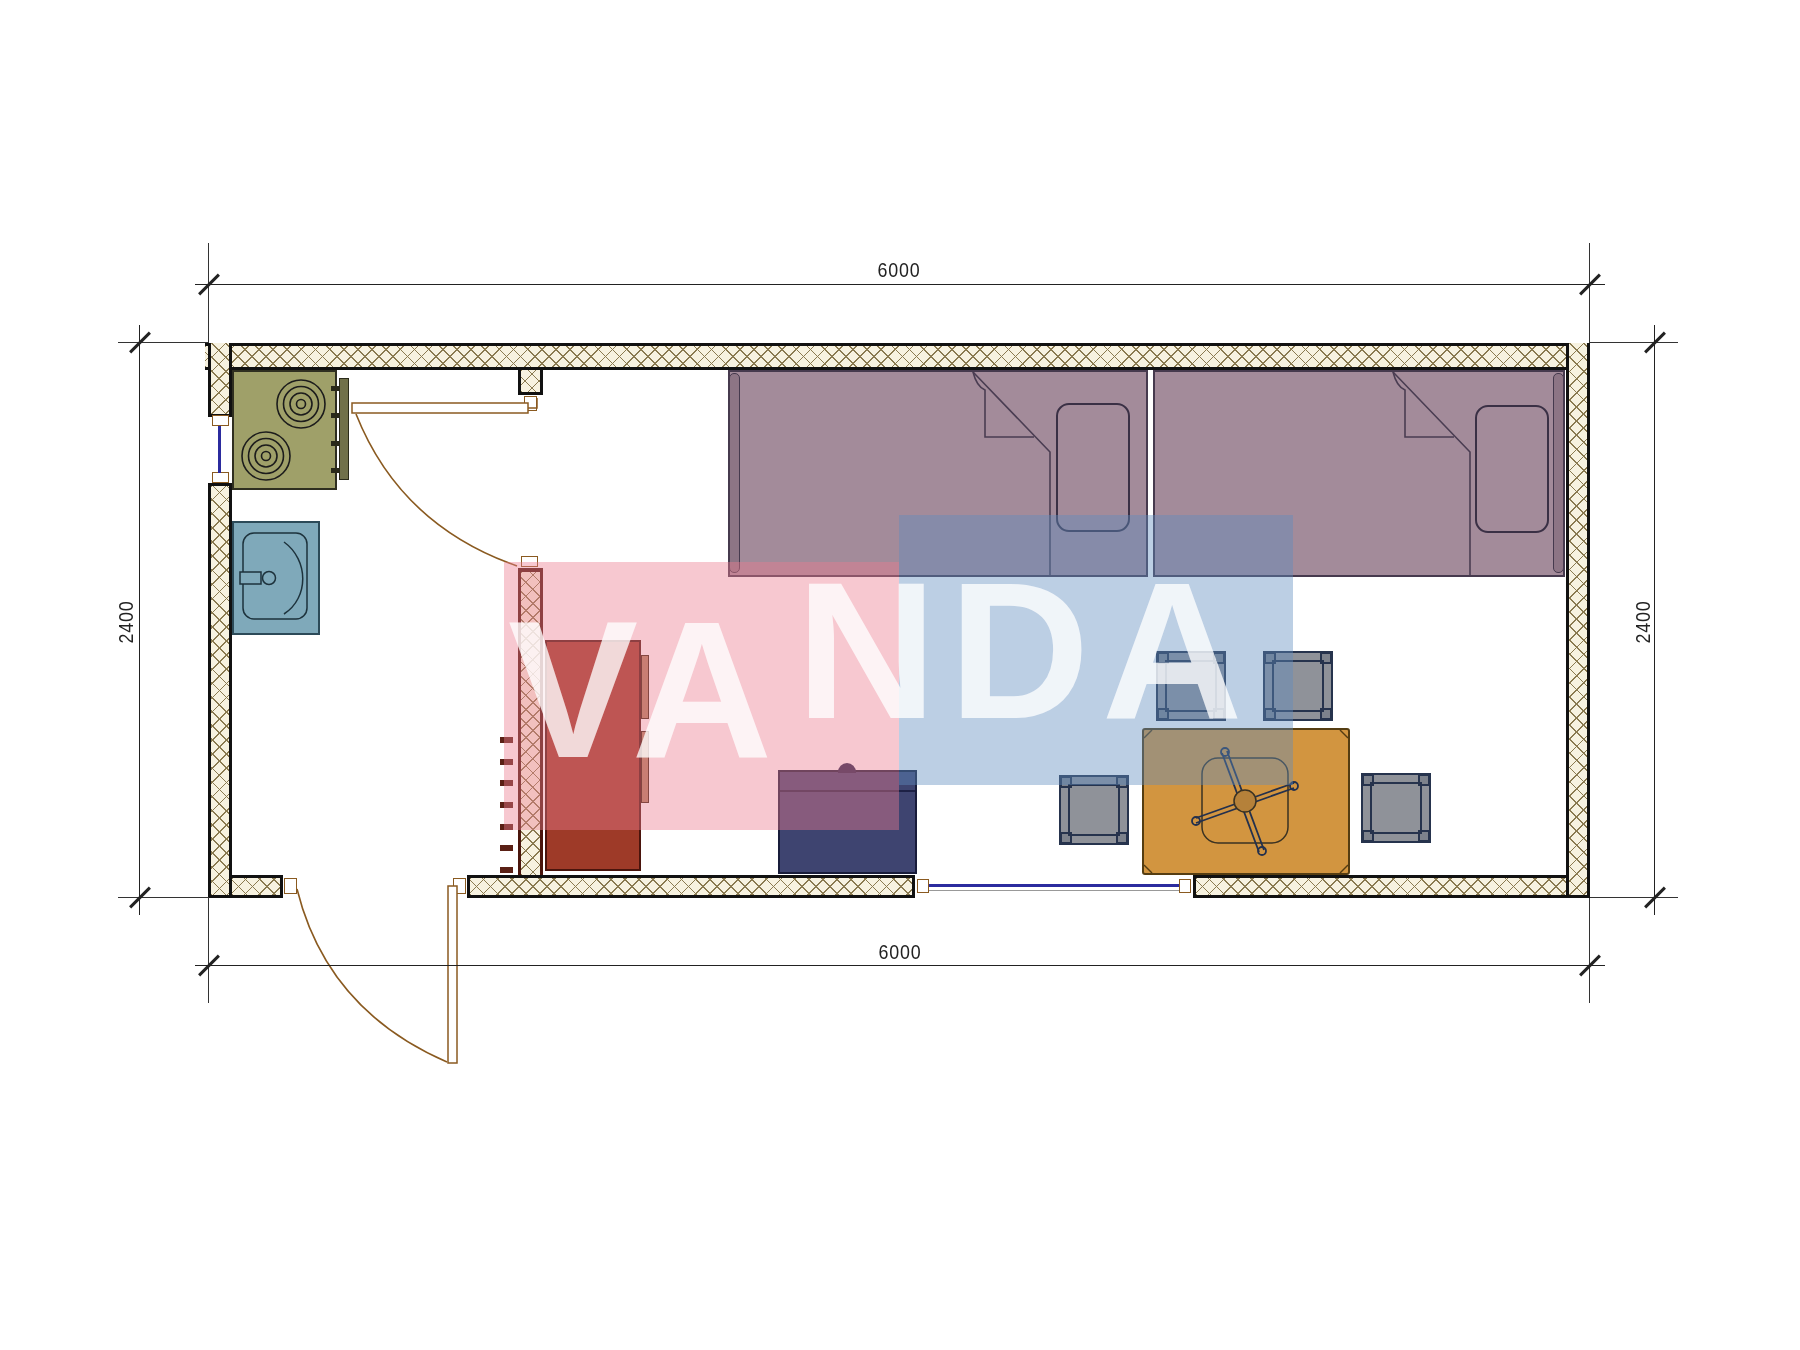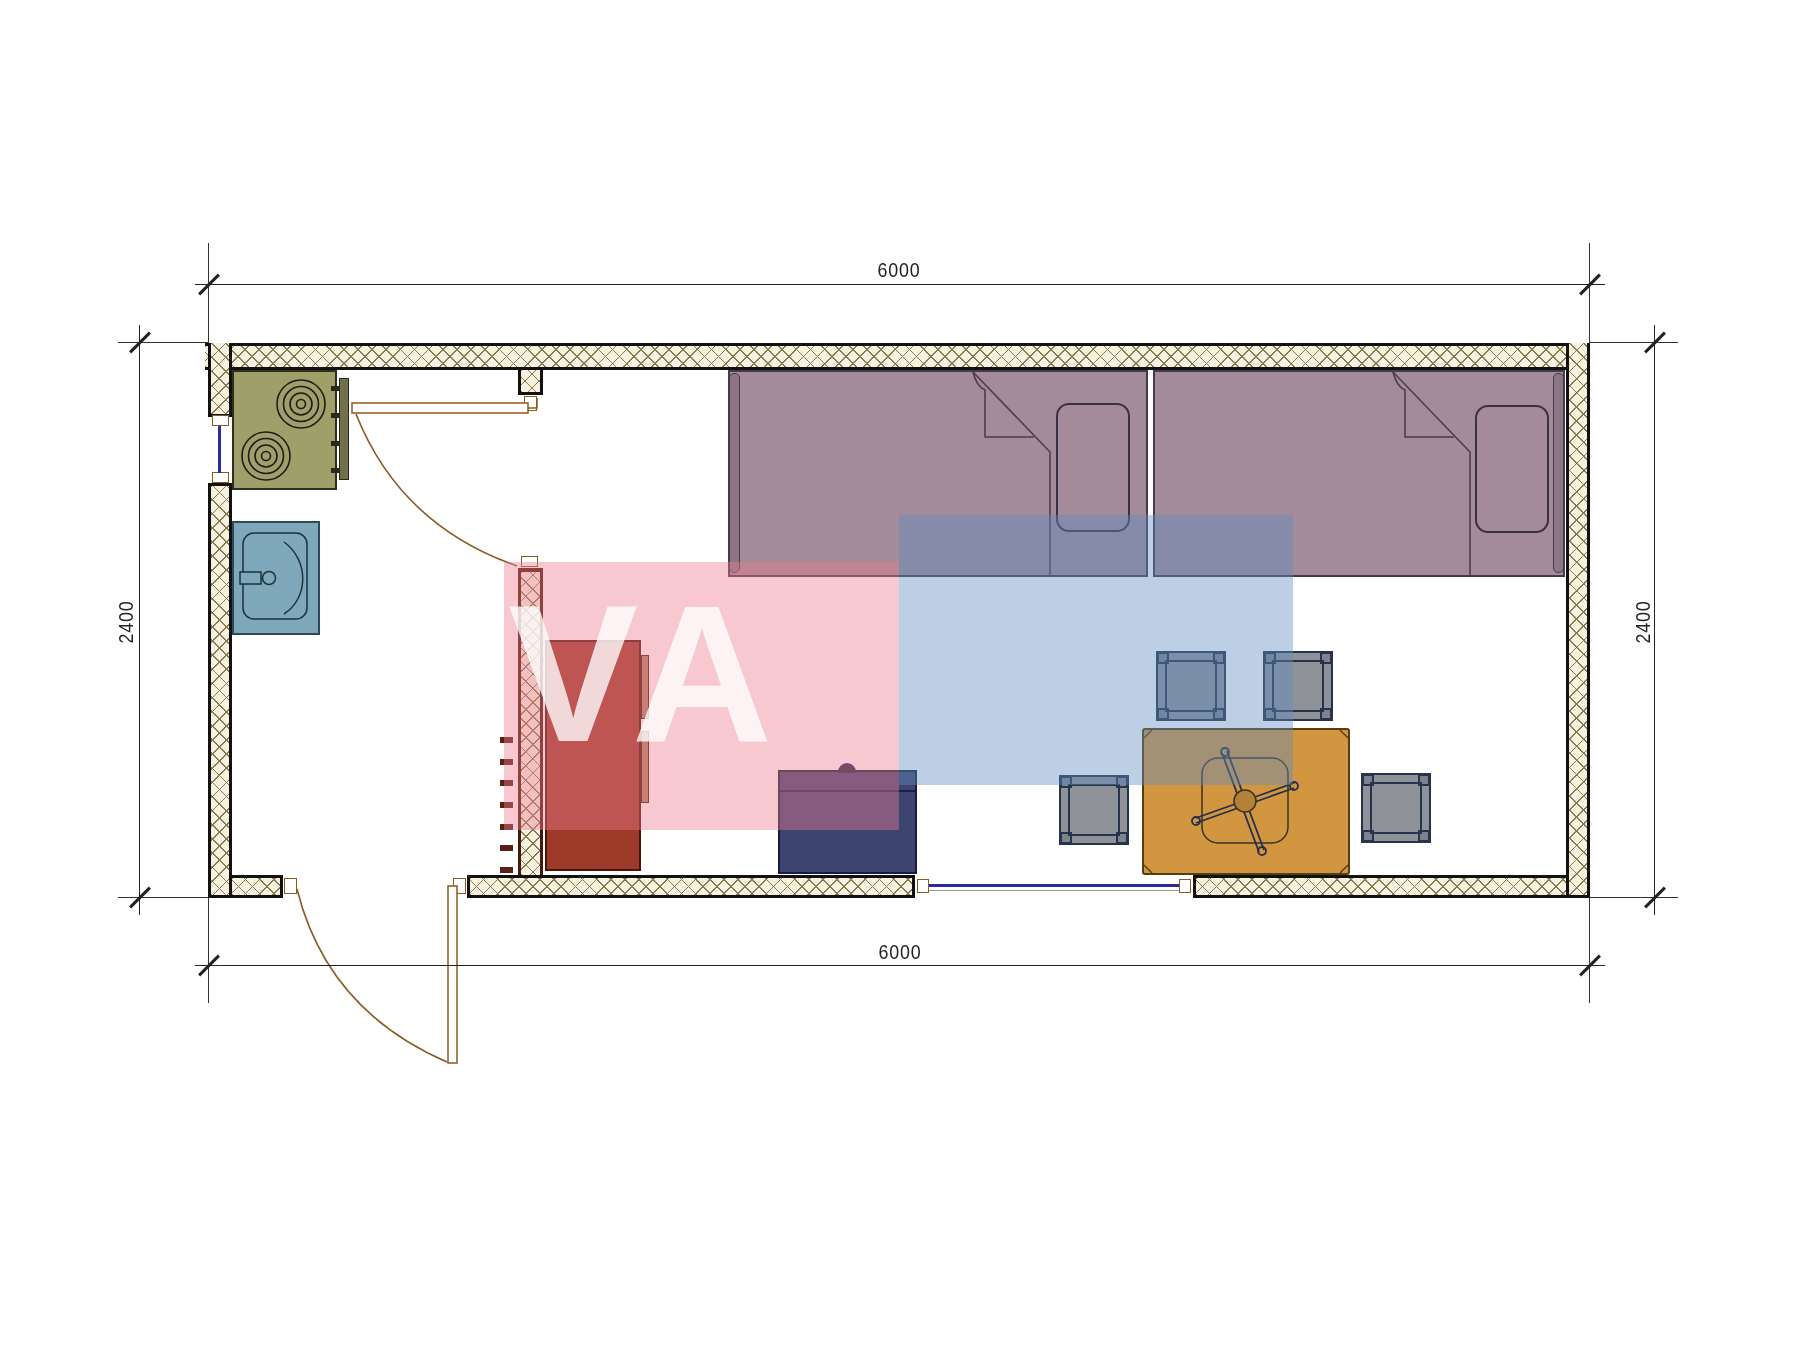--- a/index.html
+++ b/index.html
@@ -212,21 +212,22 @@
         <line x1="1144" y1="738" x2="1152" y2="730"></line>
           <line x1="1340" y1="730" x2="1348" y2="738"></line>
         <line x1="1144" y1="865" x2="1152" y2="873"></line>
           <line x1="1340" y1="873" x2="1348" y2="865"></line>
       </g>
     </g>
   </svg>
 
   <div class="wm pink" style="left:504px;top:562px;width:395px;height:268px"></div>
   <div class="wm blue" style="left:899px;top:515px;width:394px;height:270px"></div>
-  <div class="wmtext" style="left:508px;top:576px;letter-spacing:8px">VA</div>
+  <div class="wmtext" style="left:508px;top:592px;letter-spacing:8px">VA</div>
+  <div class="wmtext" style="left:796px;top:553px;letter-spacing:12px">NDA</div>
 
   <div class="dimline" style="left:195px;top:284px;width:1410px;height:1.2px"></div>
   <div class="dimline" style="left:195px;top:965px;width:1410px;height:1.2px"></div>
   <div class="dimline" style="left:139px;top:325px;width:1.2px;height:590px"></div>
   <div class="dimline" style="left:1654px;top:325px;width:1.2px;height:590px"></div>
 
   <div class="extline" style="left:208px;top:243px;width:1px;height:100px"></div>
   <div class="extline" style="left:1589px;top:243px;width:1px;height:100px"></div>
   <div class="extline" style="left:208px;top:898px;width:1px;height:105px"></div>
   <div class="extline" style="left:1589px;top:898px;width:1px;height:105px"></div>

